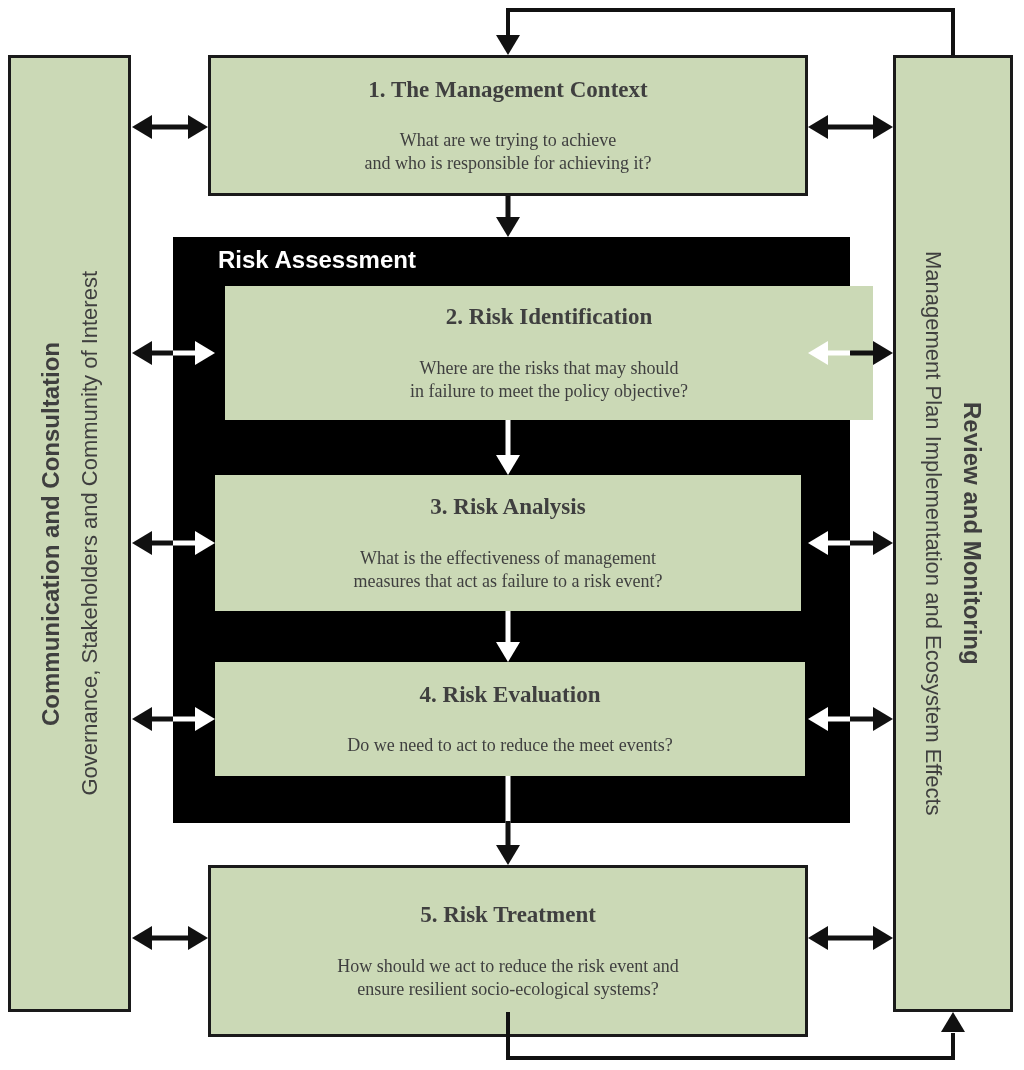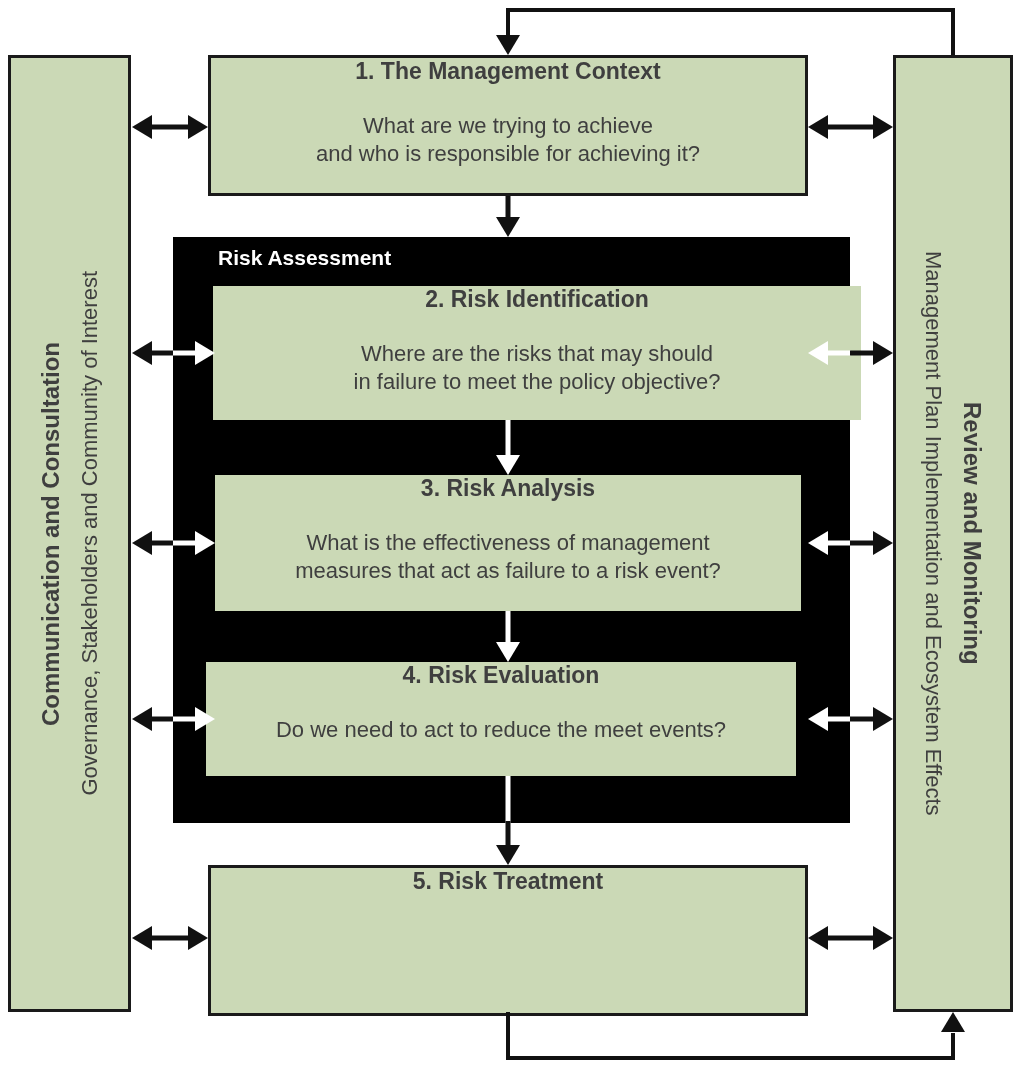--- a/index.html
+++ b/index.html
@@ -15,58 +15,60 @@
   }
 
   .greenbox {
     position: absolute;
     background: var(--box-fill, #cbd9b6);
     border: 3px solid var(--border, #1a1a1a);
     box-sizing: border-box;
     display: flex;
     flex-direction: column;
     align-items: center;
+    justify-content: center;
     text-align: center;
+    font-family: Liberation Serif, serif;
   }
   .greenbox.inner { border: none; }
 
   .box-title {
     font-weight: bold;
     font-size: 23px;
     line-height: 1.2;
     color: var(--text, #3f3f3f);
   }
   .box-body {
-    font-size: 22px;
+    font-size: 18px;
     line-height: 1.28;
     white-space: pre-line;
     color: var(--text, #3f3f3f);
   }
   .gap26 { gap: 26px; }
 
   #box1   { left: 208px; top: 55px;  width: 600px; height: 141px; }
-  #box5   { left: 208px; top: 865px; width: 600px; height: 151px; }
+  #box5   { left: 208px; top: 865px; width: 600px; height: 172px; }
 
   #risk-container {
     position: absolute;
     left: 173px; top: 237px;
     width: 677px; height: 586px;
     background: var(--container, #000000);
   }
   #risk-label {
     position: absolute;
     left: 45px; top: 9px;
     font-weight: bold;
-    font-size: 21px;
+    font-size: 24px;
     color: var(--label-text, #ffffff);
     white-space: nowrap;
   }
-  #box2 { left: 40px; top: 49px;  width: 648px; height: 134px; }
+  #box2 { left: 52px; top: 49px;  width: 648px; height: 134px; }
   #box3 { left: 42px; top: 238px; width: 586px; height: 136px; }
-  #box4 { left: 33px; top: 425px; width: 590px; height: 114px; }
+  #box4 { left: 42px; top: 425px; width: 590px; height: 114px; }
 
   .sidebar {
     position: absolute;
     top: 55px;
     height: 957px;
     width: 123px;
     background: var(--box-fill, #cbd9b6);
     border: 3px solid var(--border, #1a1a1a);
     box-sizing: border-box;
     display: flex;
@@ -135,20 +137,22 @@
     </div>
 
     <div id="box4" class="greenbox inner gap26">
       <div class="box-title">4. Risk Evaluation</div>
       <div class="box-body">Do we need to act to reduce the meet events?</div>
     </div>
   </div>
 
   <div id="box5" class="greenbox gap26">
     <div class="box-title">5. Risk Treatment</div>
+    <div class="box-body">How should we act to reduce the risk event and
+ensure resilient socio-ecological systems?</div>
   </div>
 
   <svg id="arrows-layer" viewBox="0 0 1024 1070" xmlns="http://www.w3.org/2000/svg">
 
     <g>
       <polyline points="953,55 953,10 508,10 508,37" fill="none" stroke="#111111" stroke-width="4"></polyline>
       <polygon points="508,55 496,35 520,35" fill="#111111"></polygon>
     </g>
 
     <g>

